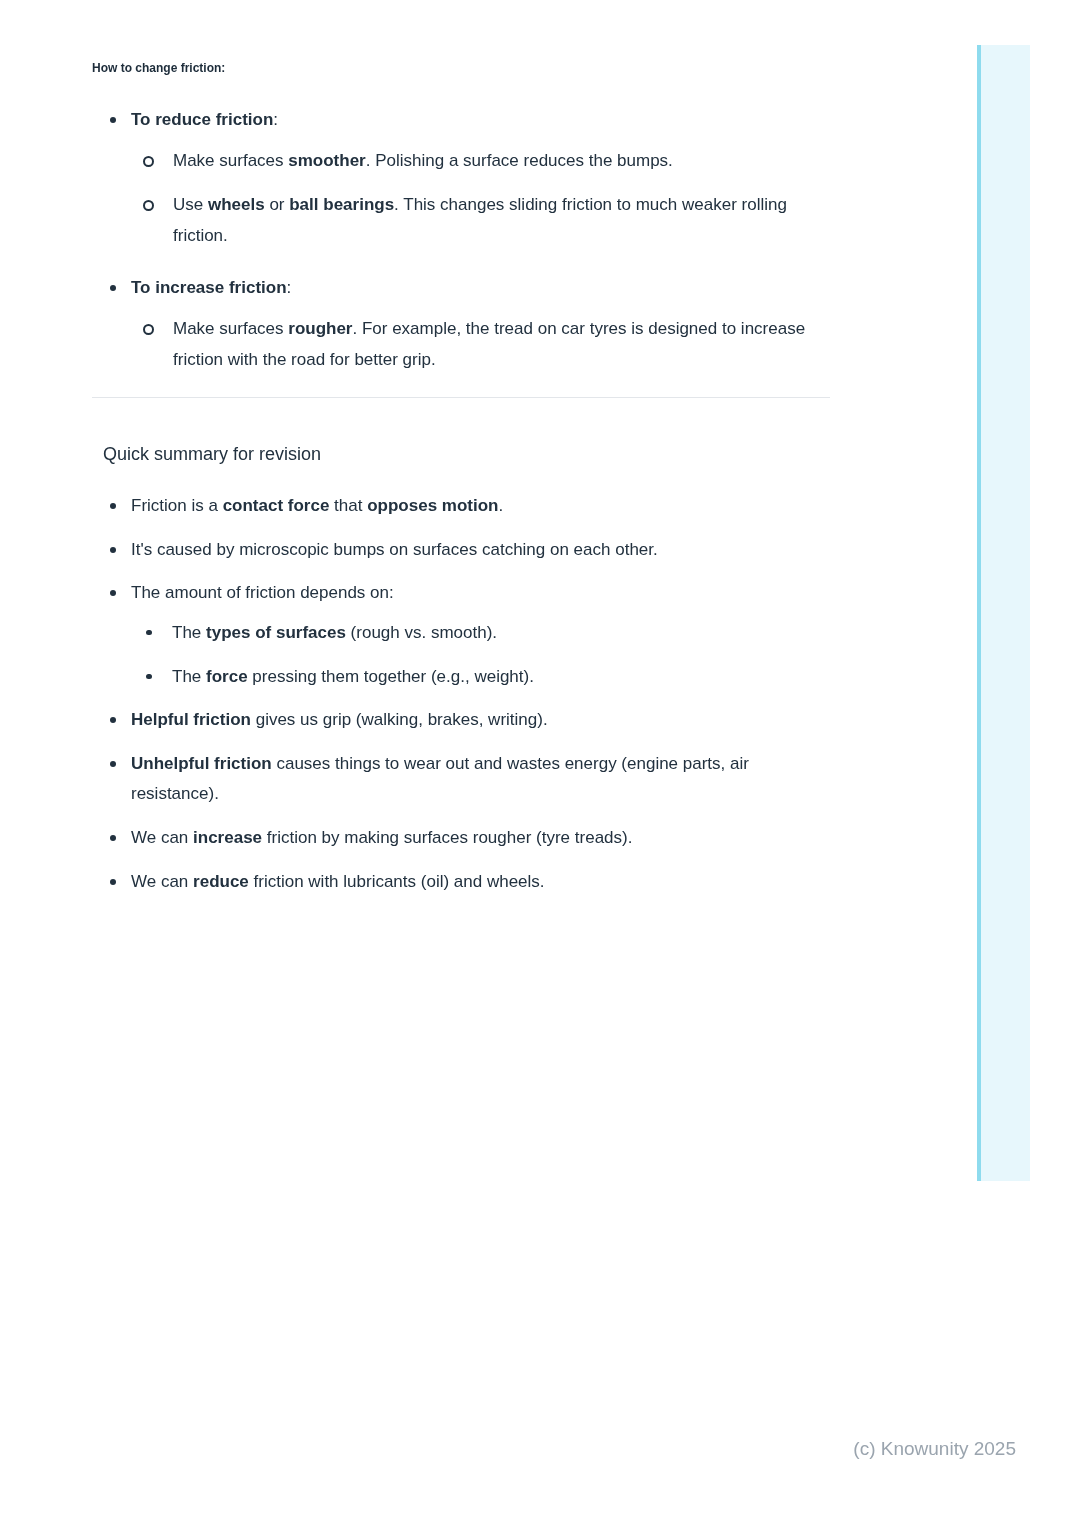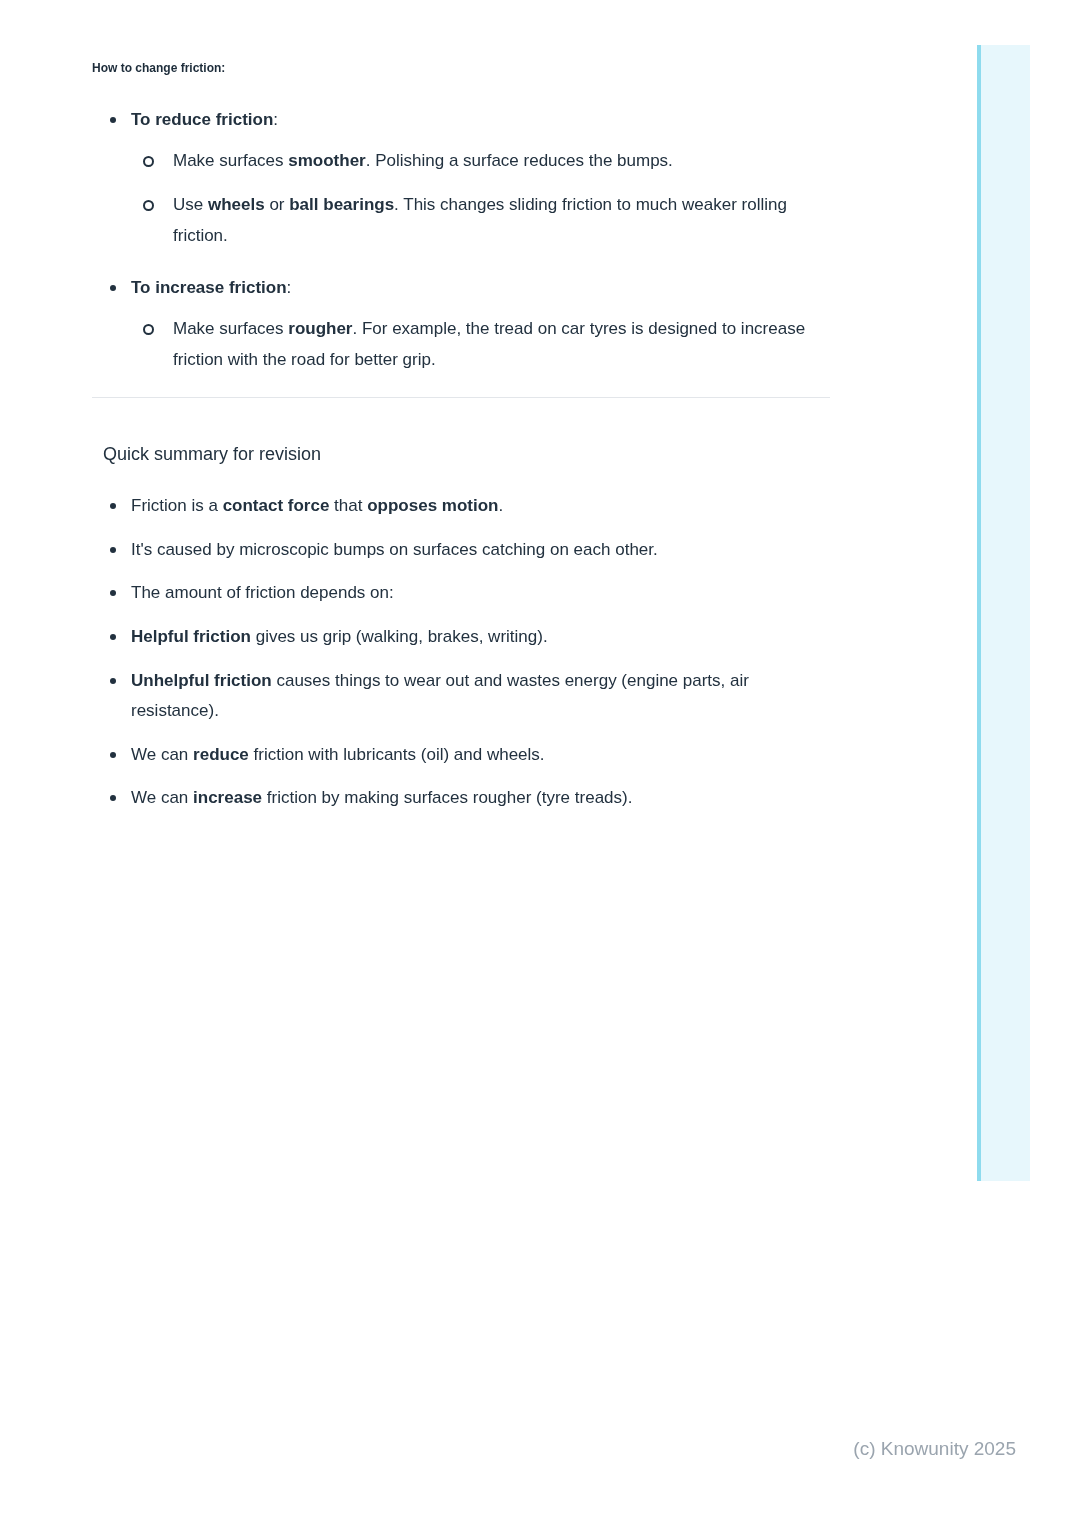--- a/index.html
+++ b/index.html
@@ -122,23 +122,26 @@
         </ul></li>
     </ul>
 
   <hr class="divider">
 
   <p class="summary-title">Quick summary for revision</p>
 
   <ul class="sum" id="summary-list">
       <li><span>Friction is a </span><span class="b">contact force</span><span> that </span><span class="b">opposes motion</span><span>.</span></li>
       <li><span>It's caused by microscopic bumps on surfaces catching on each other.</span></li>
-      <li><span>The amount of friction depends on:</span></li>
+      <li><span>The amount of friction depends on:</span><ul class="l3">
+          <li><span>The </span><span class="b">types of surfaces</span><span> (rough vs. smooth).</span></li>
+          <li><span>The </span><span class="b">force</span><span> pressing them together (e.g., weight).</span></li>
+        </ul></li>
       <li><span class="b">Helpful friction</span><span> gives us grip (walking, brakes, writing).</span></li>
       <li><span class="b">Unhelpful friction</span><span> causes things to wear out and wastes energy (engine parts, air resistance).</span></li>
+      <li><span>We can </span><span class="b">increase</span><span> friction by making surfaces rougher (tyre treads).</span></li>
       <li><span>We can </span><span class="b">reduce</span><span> friction with lubricants (oil) and wheels.</span></li>
-      <li><span>We can </span><span class="b">increase</span><span> friction by making surfaces rougher (tyre treads).</span></li>
     </ul>
 </div>
 
 <div class="side-bar"></div>
 
 <div class="footer">(c) Knowunity 2025</div>
 
 </body></html>

